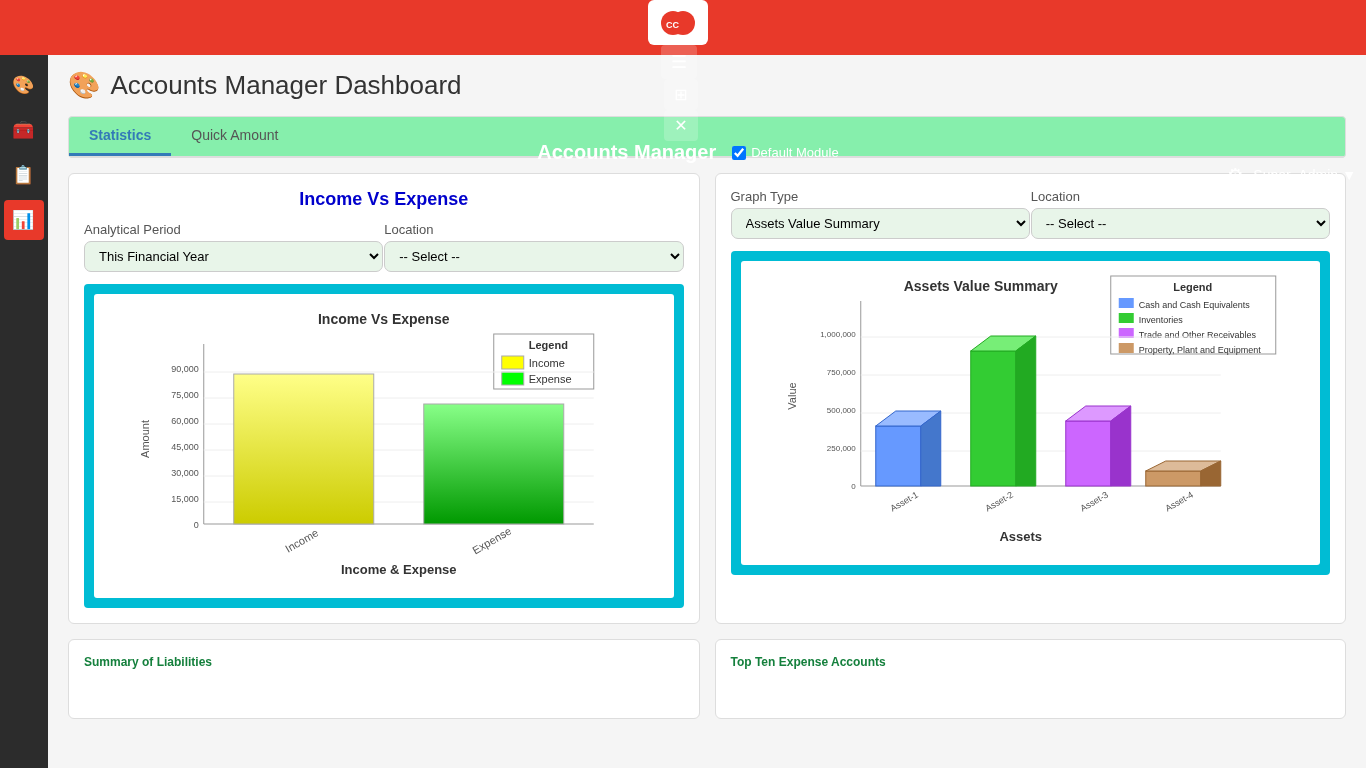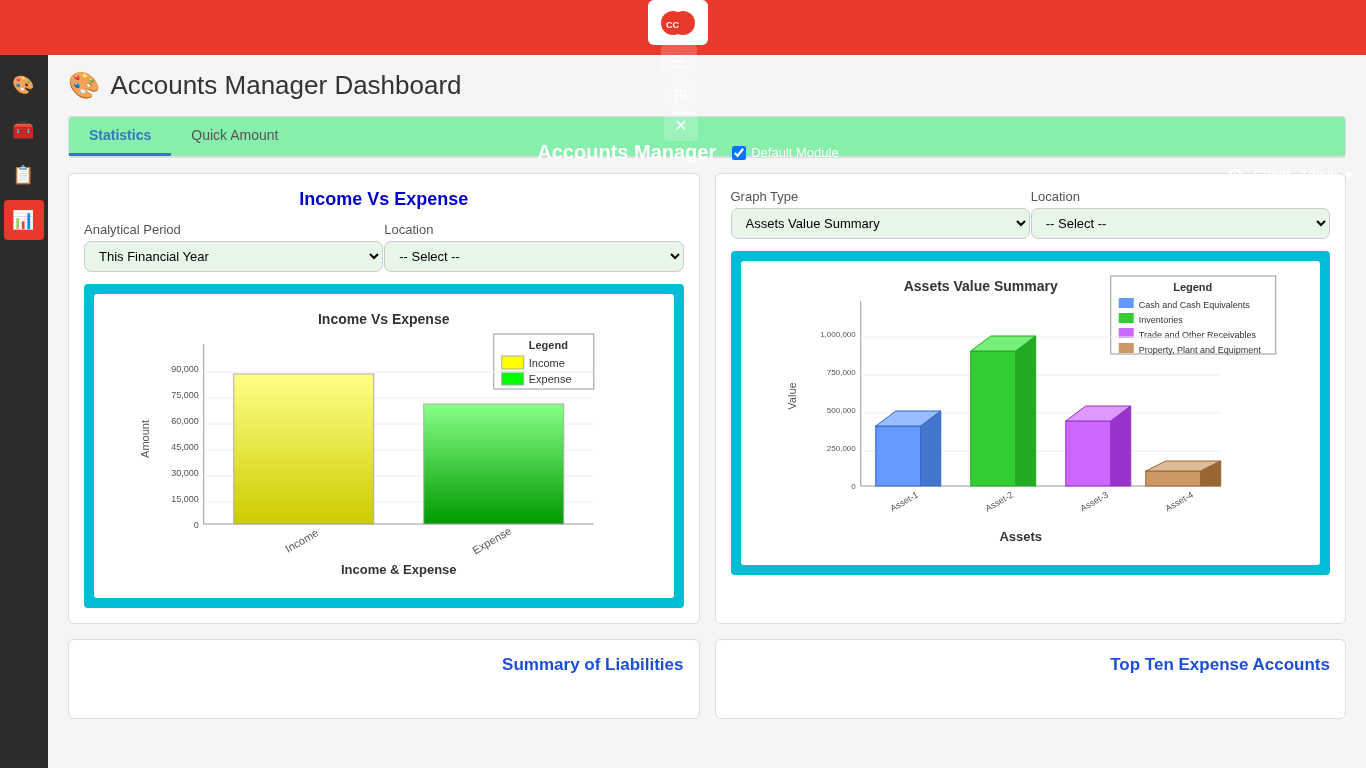--- a/index.html
+++ b/index.html
@@ -240,23 +240,23 @@
 
     .bottom-card {
       background: white;
       border: 1px solid #ddd;
       border-radius: 6px;
       padding: 15px;
       min-height: 80px;
     }
 
     .bottom-card-title {
-      text-align: right;
-      color: #1d4ed8;
-      font-size: 17px;
+      text-align: left;
+      color: #15803d;
+      font-size: 12px;
       font-weight: bold;
     }
   </style>
 </head>
 <body>
 
 <div class="navbar">
   <div class="navbar-logo">
     <svg width="40" height="35" viewBox="0 0 40 35">
       <circle cx="15" cy="18" r="12" fill="#e8392a"></circle>

